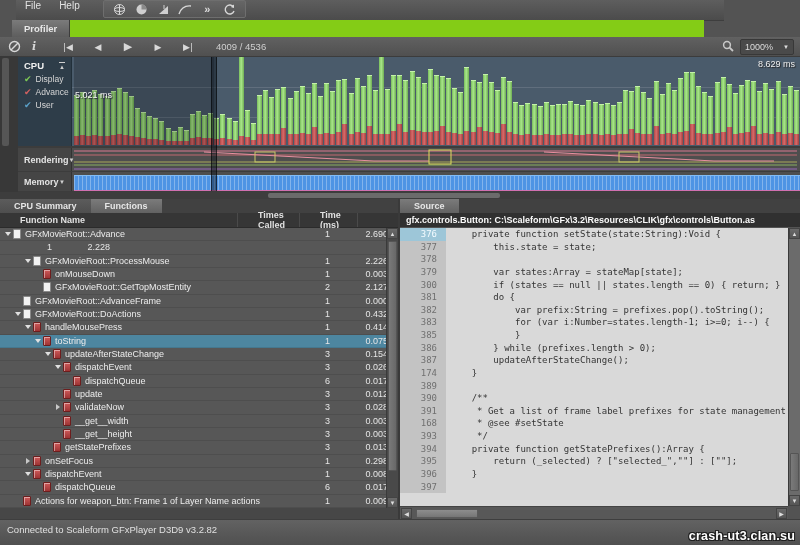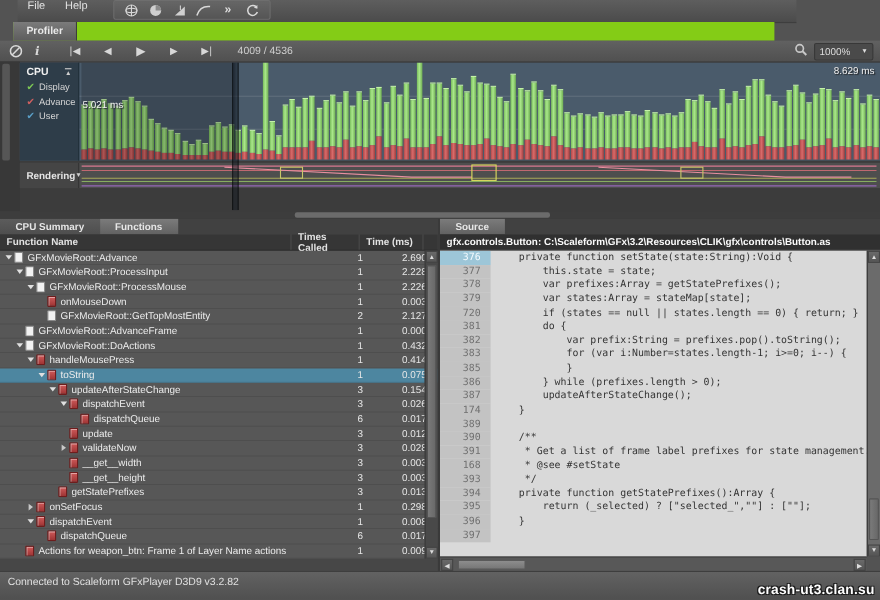--- a/index.html
+++ b/index.html
@@ -73,21 +73,21 @@
   .panelL{left:0;top:199px;width:398px;height:320px}
   .panelR{left:400px;top:199px;width:400px;height:320px}
   .vsplit{left:398px;top:199px;width:2px;height:320px;background:#3a3a3a}
   .ptabs{position:absolute;left:0;top:0;width:100%;height:14px;background:#414141;display:flex}
   .ptab{height:14px;display:flex;align-items:center;padding:0 14px;font-size:9px;font-weight:bold;color:#e6e6e6}
   .ptab.on{background:linear-gradient(#7b7b7b,#626262)}
   .ptab.off{background:linear-gradient(#5c5c5c,#4e4e4e)}
 
   .thead{position:absolute;left:0;top:14px;width:100%;height:14px;background:#363636;border-bottom:1px solid #2b2b2b;
          display:flex;font-size:9px;font-weight:bold;color:#e2e2e2}
-  .th{display:flex;align-items:center;padding:0 6px;box-sizing:border-box;border-right:1px solid #4a4a4a}
+  .th{display:flex;align-items:center;padding:0 20px;box-sizing:border-box;border-right:1px solid #4a4a4a}
   .th1{flex:1}.th2{width:62px}.th3{width:58px}.th4{width:13px;border-right:none}
 
   .rows{position:absolute;left:0;top:29px;width:398px;height:280px;background:#575757;overflow:hidden}
   .frow{height:13.333px;display:flex;align-items:center;border-bottom:1px solid rgba(0,0,0,0.10);box-sizing:border-box}
   .frow.sel{background:#4d86a0}
   .fname{flex:1;display:flex;align-items:center;overflow:hidden;white-space:nowrap;font-size:9px;color:#ececec}
   .tw{width:8px;display:inline-flex;justify-content:center;flex:none}
   .tw-open{width:0;height:0;border-left:3.5px solid transparent;border-right:3.5px solid transparent;border-top:4.5px solid #e0e0e0}
   .tw-closed{width:0;height:0;border-top:3.5px solid transparent;border-bottom:3.5px solid transparent;border-left:4.5px solid #c8c8c8}
   .fic{flex:none;width:8px;height:10px;margin:0 4px 0 1px;box-sizing:border-box}
@@ -721,20 +721,28 @@
         <rect x="181" y="4" width="20" height="10" stroke="#c8c868" fill="none"></rect>
         <rect x="355" y="2" width="22" height="14" stroke="#dede5e" fill="none"></rect>
         <rect x="545" y="4" width="20" height="10" stroke="#c8c868" fill="none"></rect>
       </svg>
     <div class="sect-cell">
       <span>Rendering</span>
       <span class="ddown">▼</span>
     </div>
   </div>
 
+  <div class="abs sect-row" style="top:116px;height:19px">
+    <div class="mem-band"></div>
+    <div class="mem-line"></div>
+    <div class="sect-cell" style="height:19px">
+      <span>Memory</span>
+      <span class="ddown">▼</span>
+    </div>
+  </div>
 
   <div class="abs cursor" style="left:211px"></div>
 
   <div class="abs hscroll">
     <div class="abs hthumb"></div>
   </div>
 </div>
 
 <div class="abs panelL">
   <div class="ptabs">
@@ -758,28 +766,20 @@
           <span class="tw">
             <span class="tw-open"></span>
           </span>
           <span class="fic doc"></span>
           <span>GFxMovieRoot::Advance</span>
         </div>
         <div class="fval">1</div>
         <div class="fval fval2">2.690</div>
       </div>
       <div class="frow">
-        <div class="fname">
-          <span style="width: 14px; flex: 0 0 auto;"></span>
-          <span class="tw">
-            <span class="tw-open"></span>
-          </span>
-          <span class="fic doc"></span>
-          <span>GFxMovieRoot::ProcessInput</span>
-        </div>
         <div class="fval">1</div>
         <div class="fval fval2">2.228</div>
       </div>
       <div class="frow">
         <div class="fname">
           <span style="width: 24px; flex: 0 0 auto;"></span>
           <span class="tw">
             <span class="tw-open"></span>
           </span>
           <span class="fic doc"></span>
@@ -1006,28 +1006,27 @@
       <div class="cline">
         <span class="lnum hl">376</span>
         <span class="ctext">    private function setState(state:String):Void {</span>
       </div>
       <div class="cline">
         <span class="lnum">377</span>
         <span class="ctext">        this.state = state;</span>
       </div>
       <div class="cline">
         <span class="lnum">378</span>
-        <span class="ctext">        var prefixes:Array = getStatePrefixes();</span>
       </div>
       <div class="cline">
         <span class="lnum">379</span>
         <span class="ctext">        var states:Array = stateMap[state];</span>
       </div>
       <div class="cline">
-        <span class="lnum">720</span>
+        <span class="lnum">300</span>
         <span class="ctext">        if (states == null || states.length == 0) { return; }</span>
       </div>
       <div class="cline">
         <span class="lnum">381</span>
         <span class="ctext">        do {</span>
       </div>
       <div class="cline">
         <span class="lnum">382</span>
         <span class="ctext">            var prefix:String = prefixes.pop().toString();</span>
       </div>

